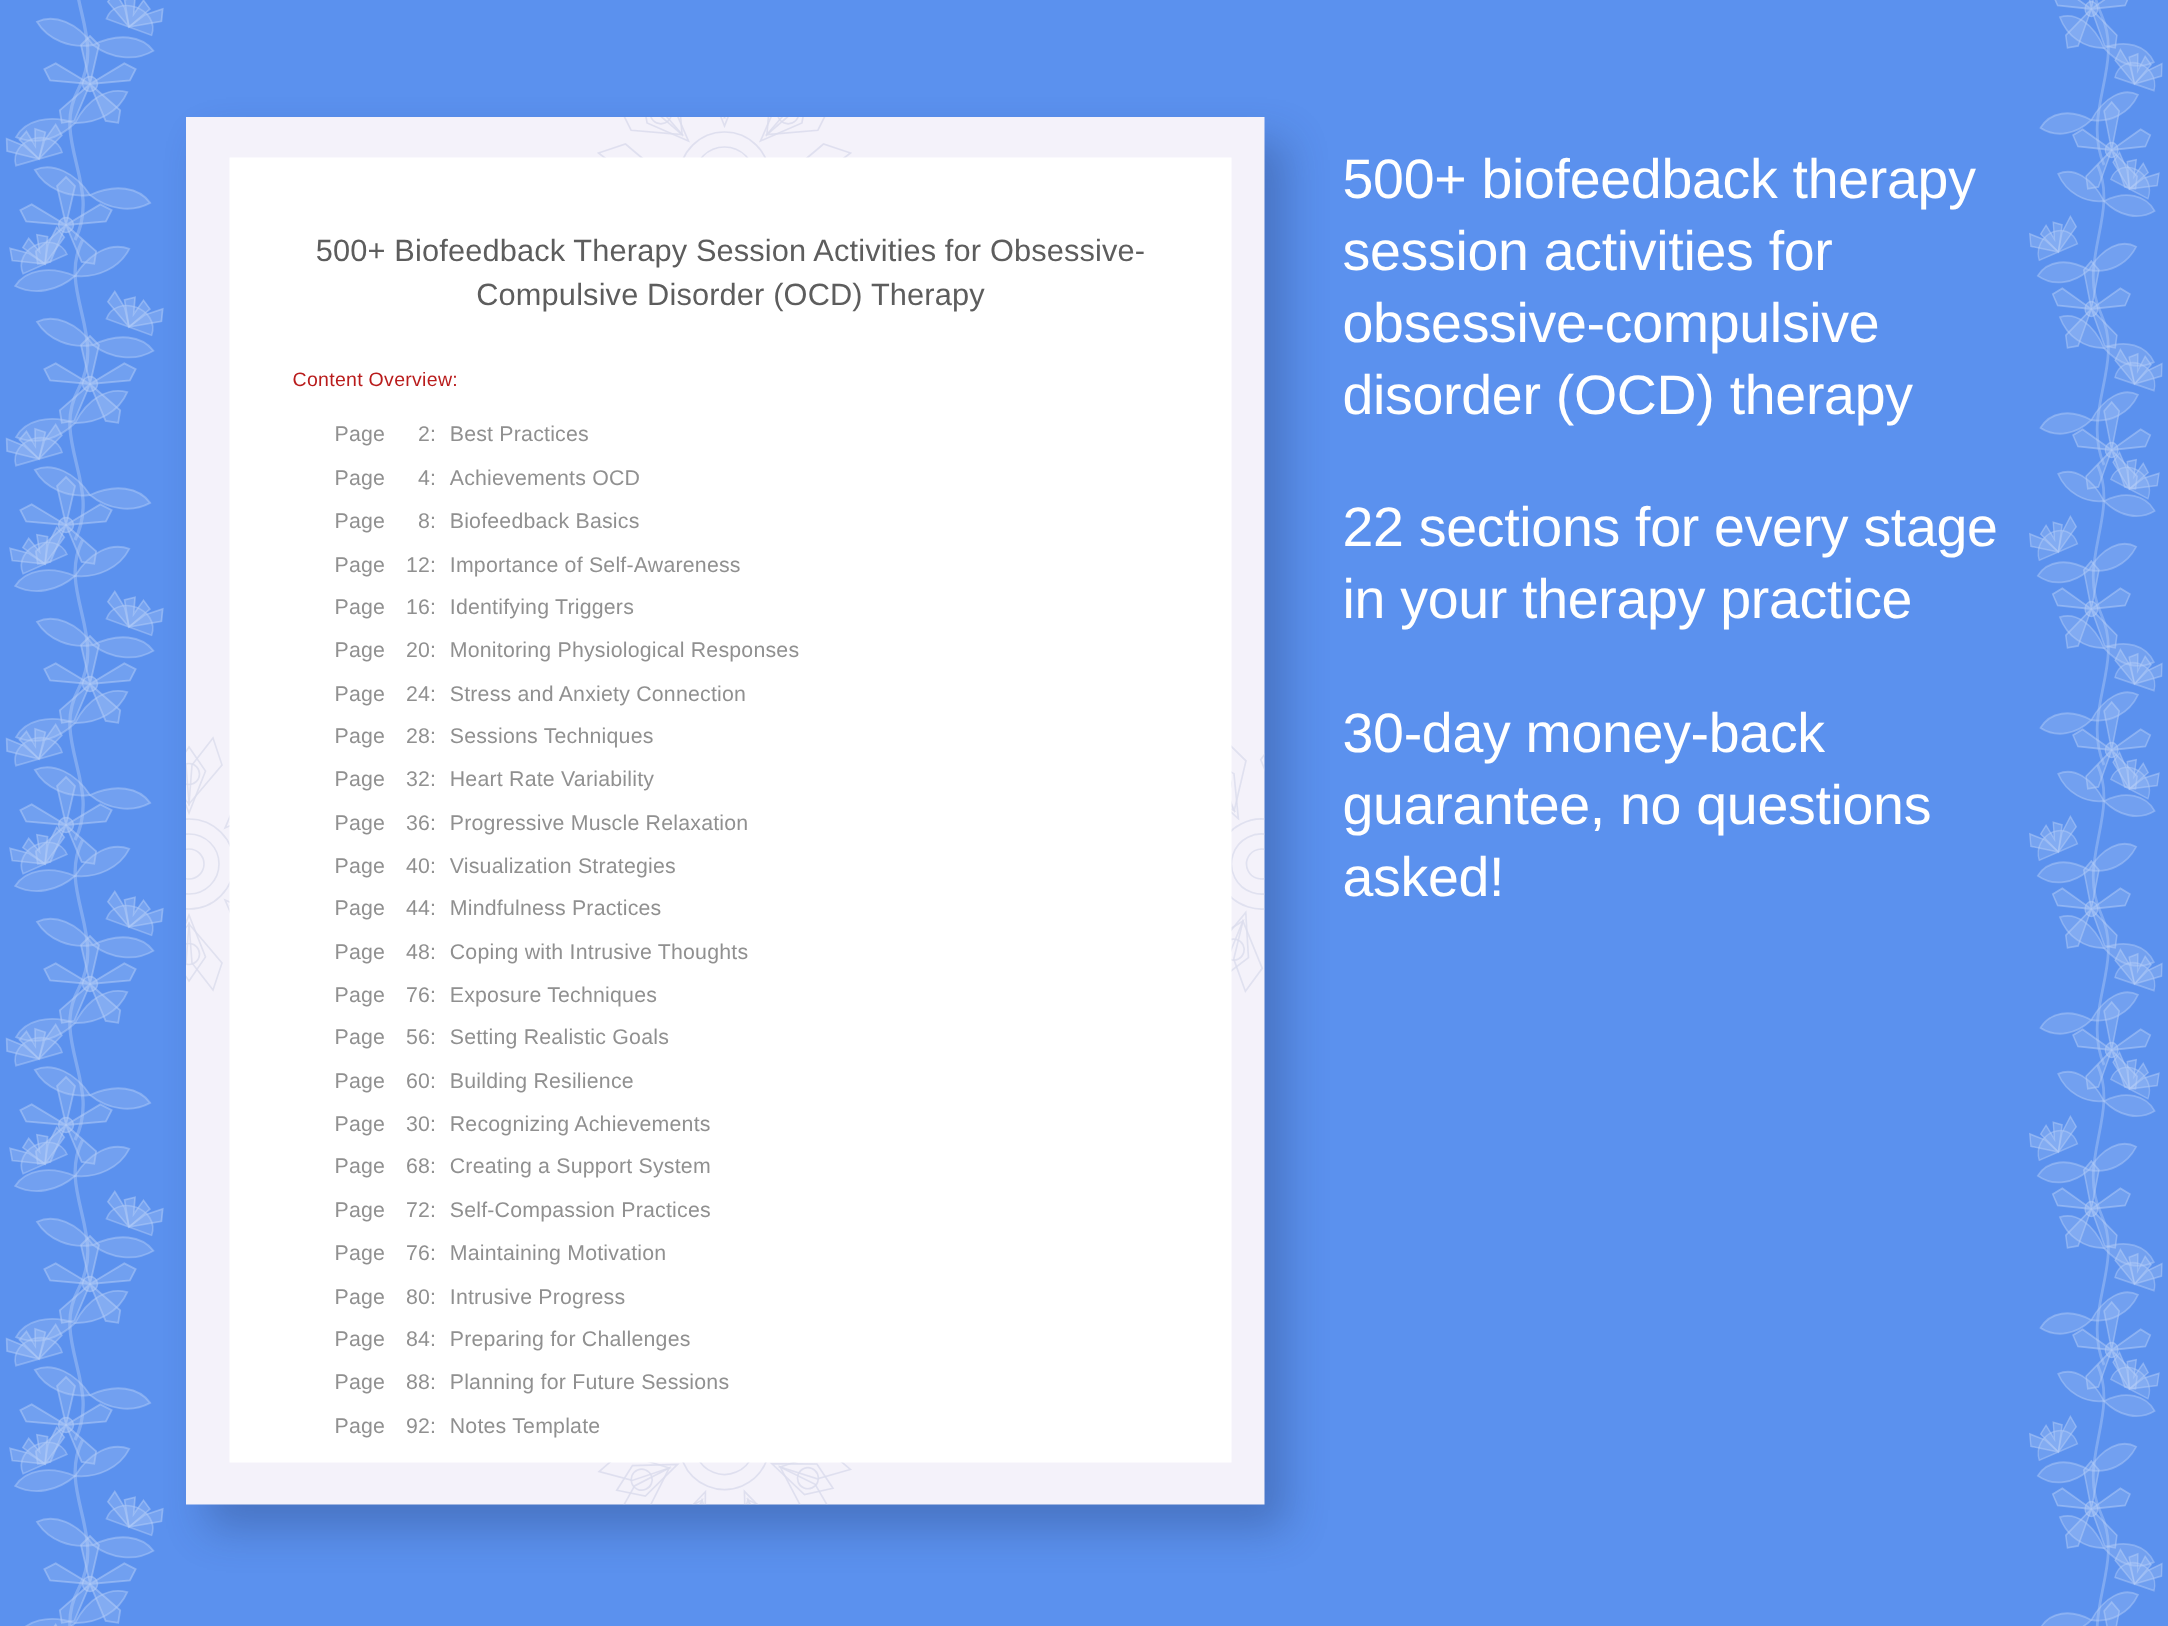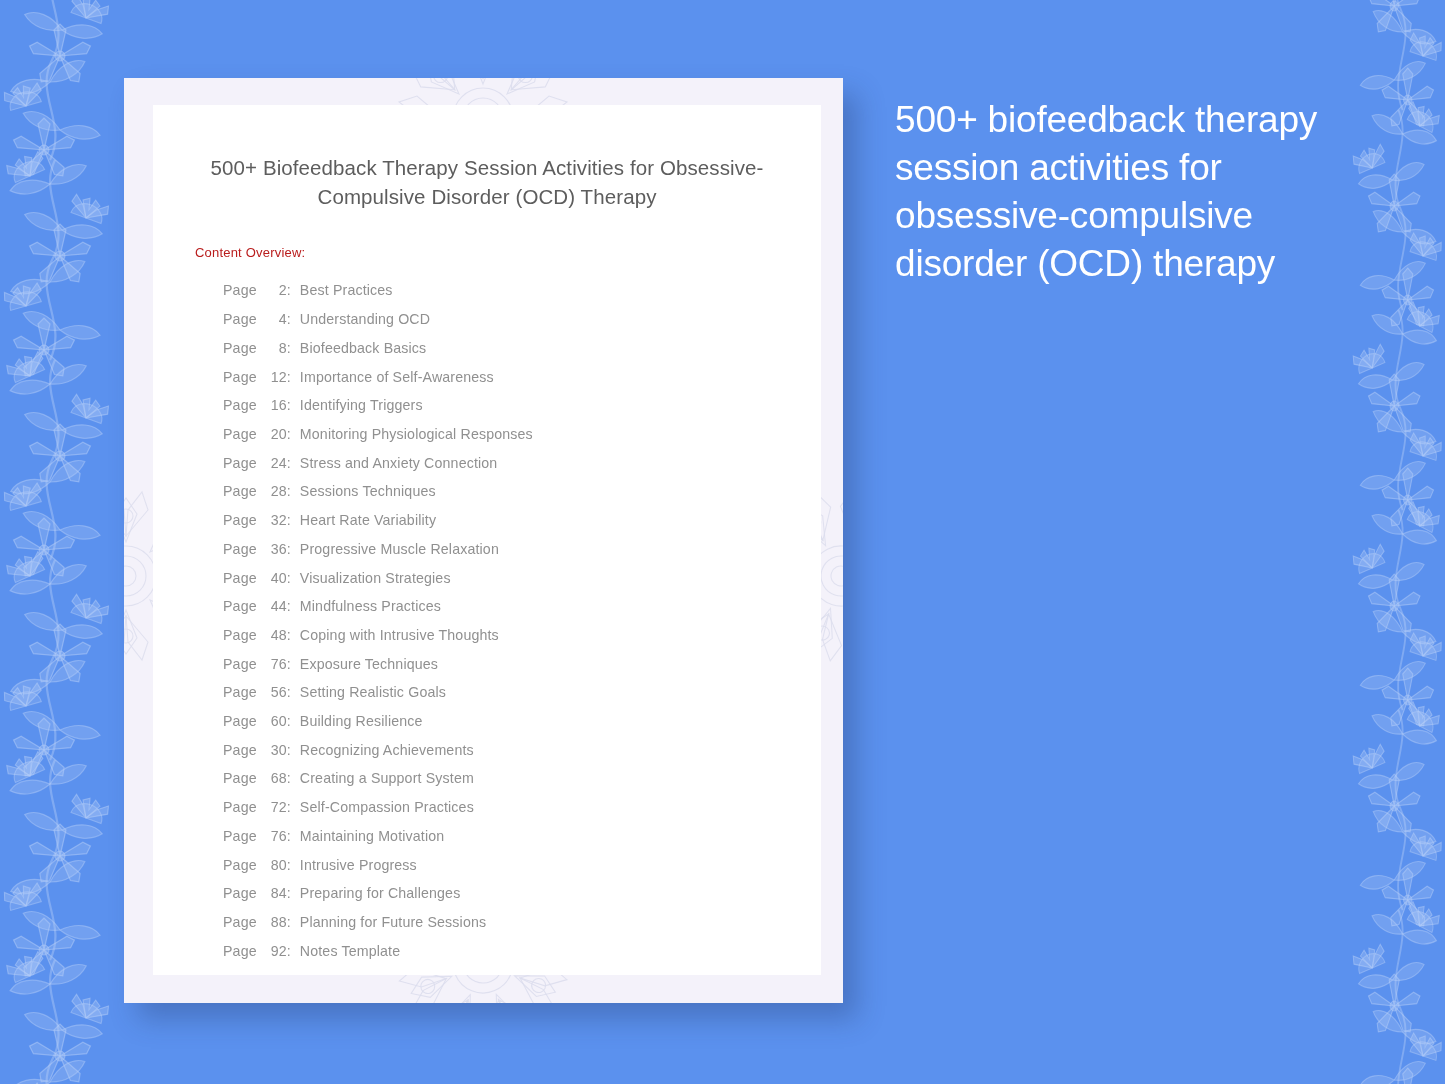--- a/index.html
+++ b/index.html
@@ -422,21 +422,21 @@
         <li>
           <span class="pg-word">Page</span>
           <span class="pg-num">2</span>
           <span class="pg-colon">:</span>
           <span class="pg-title">Best Practices</span>
         </li>
         <li>
           <span class="pg-word">Page</span>
           <span class="pg-num">4</span>
           <span class="pg-colon">:</span>
-          <span class="pg-title">Understanding OCD</span>
+          <span class="pg-title">Achievements OCD</span>
         </li>
         <li>
           <span class="pg-word">Page</span>
           <span class="pg-num">8</span>
           <span class="pg-colon">:</span>
           <span class="pg-title">Biofeedback Basics</span>
         </li>
         <li>
           <span class="pg-word">Page</span>
           <span class="pg-num">12</span>
@@ -562,13 +562,15 @@
           <span class="pg-num">92</span>
           <span class="pg-colon">:</span>
           <span class="pg-title">Notes Template</span>
         </li>
       </ul>
   </div>
 </div>
 
 <div class="copy" id="marketing-copy">
     <p class="lead">500+ biofeedback therapy session activities for obsessive-compulsive disorder (OCD) therapy</p>
+    <p>22 sections for every stage in your therapy practice</p>
+    <p>30-day money-back guarantee, no questions asked!</p>
   </div>
 
 </body></html>

